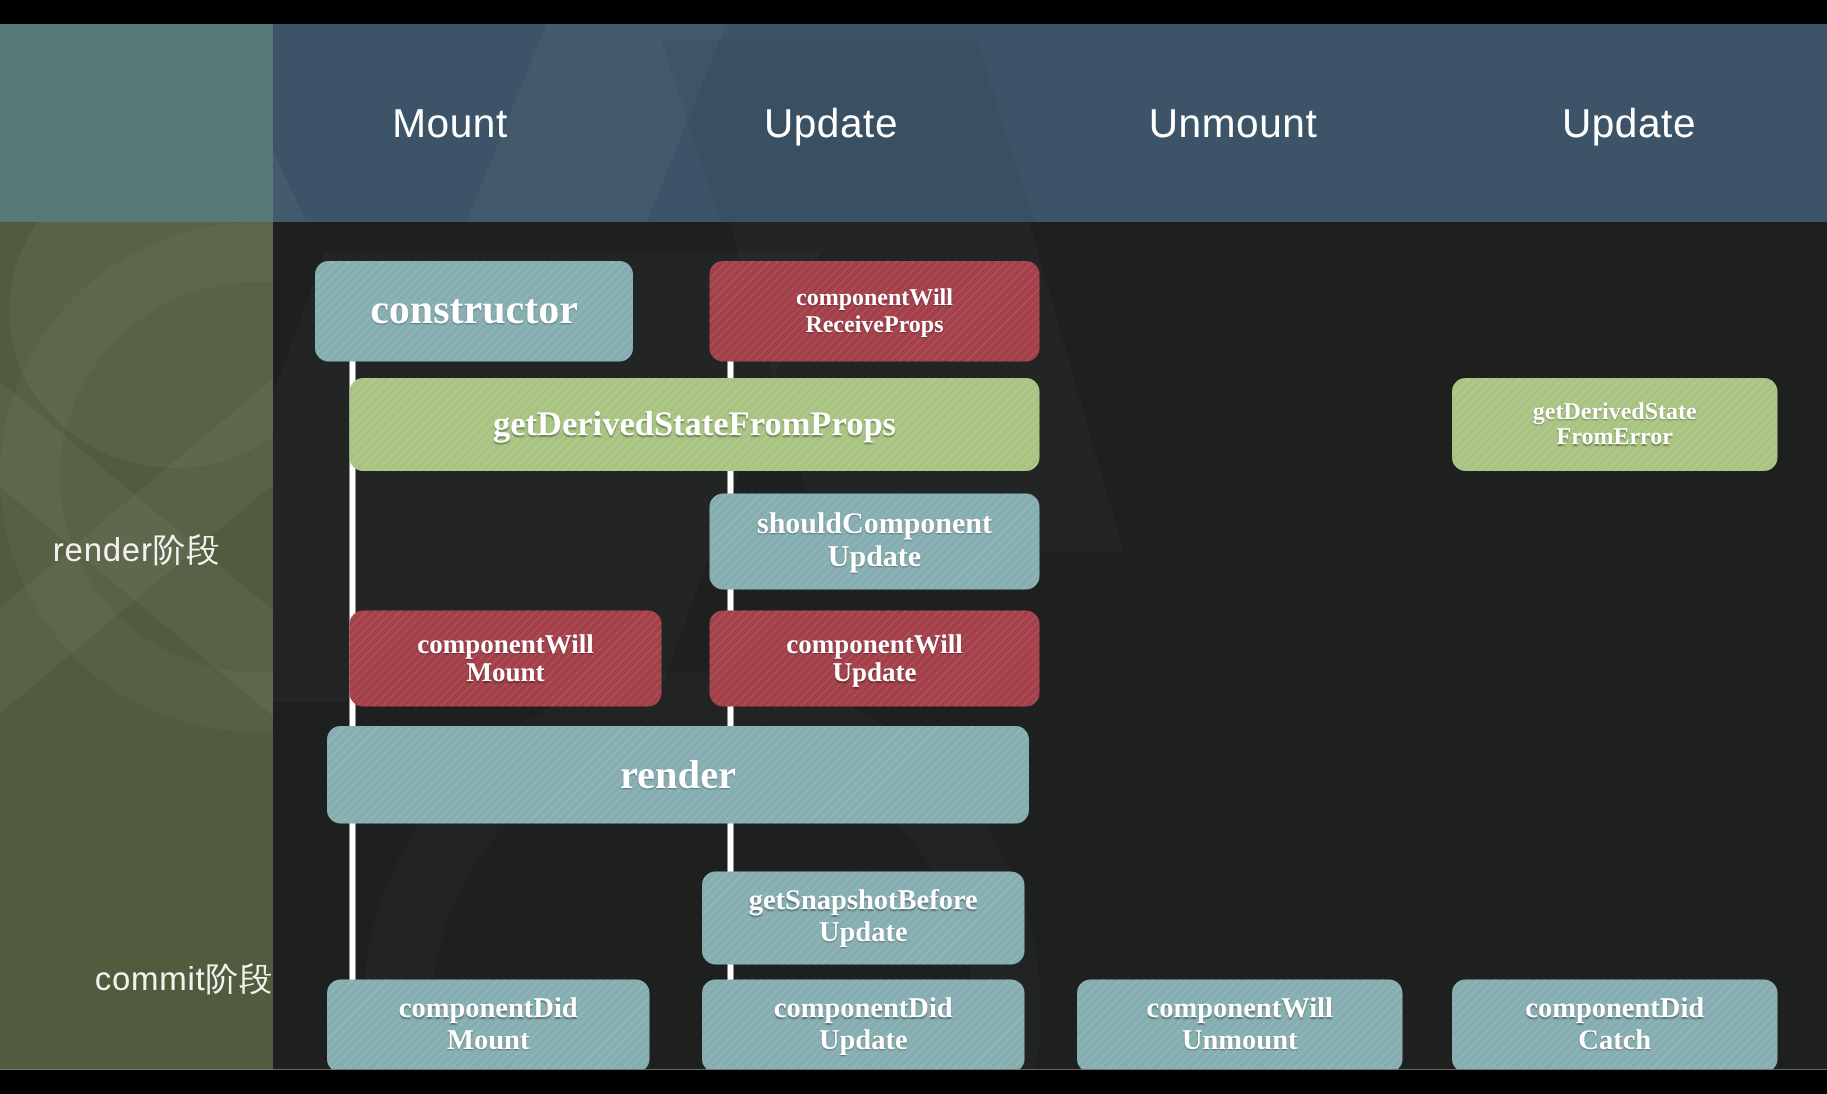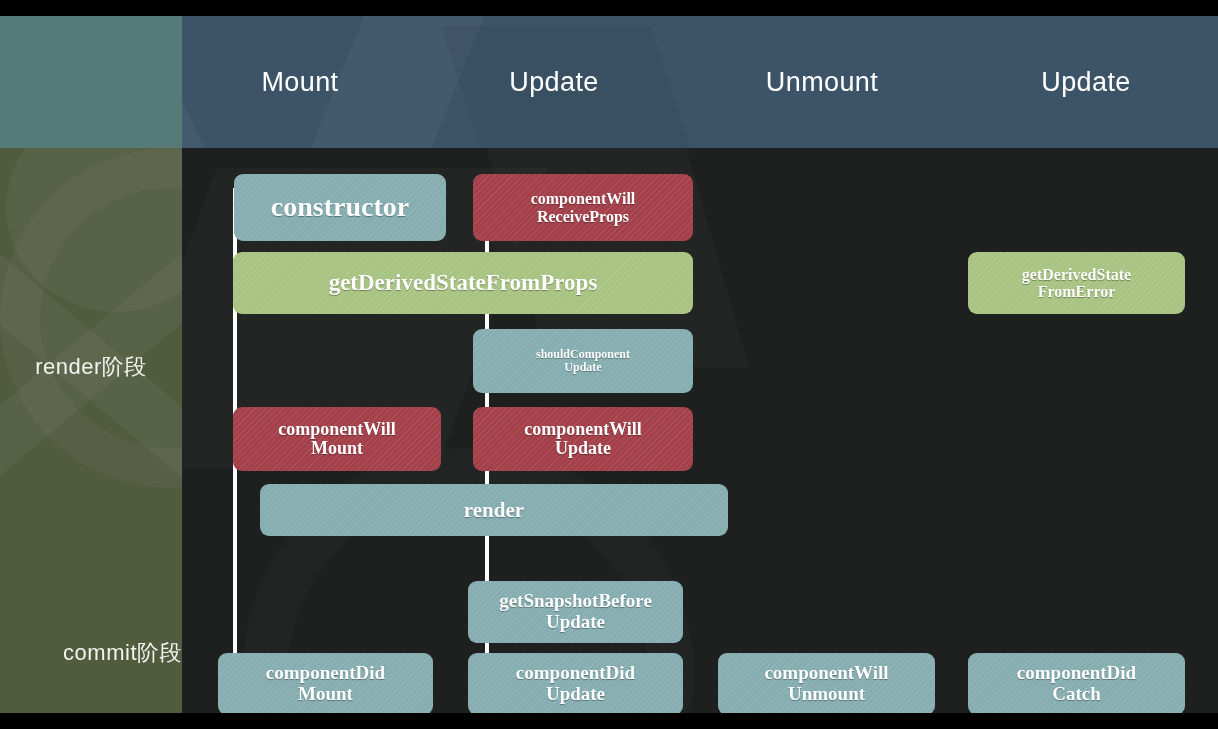--- a/index.html
+++ b/index.html
@@ -109,42 +109,42 @@
       <div class="body-deco bd1"></div>
       <div class="bd2" style="position:absolute"></div>
       <div class="body-deco bd3"></div>
       <div id="arrows-layer">
           <div class="arrow" style="left: 51px; top: 40px; height: 492px;"></div>
           <div class="arrowhead" style="left: 45px; top: 531px;"></div>
           <div class="arrow" style="left: 303px; top: 40px; height: 508px;"></div>
           <div class="arrowhead" style="left: 297px; top: 547px;"></div>
         </div>
       <div id="boxes-layer">
-          <div class="lcbox c-teal" style="left: 52px; top: 26px; width: 212px; height: 67px; font-size: 28px;">
+          <div class="lcbox c-teal" style="left: 28px; top: 26px; width: 212px; height: 67px; font-size: 28px;">
             <span>constructor</span>
           </div>
           <div class="lcbox c-red" style="left: 291px; top: 26px; width: 220px; height: 67px; font-size: 16px;">
             <span>componentWill<br>ReceiveProps</span>
           </div>
           <div class="lcbox c-green" style="left: 51px; top: 104px; width: 460px; height: 62px; font-size: 23px;">
             <span>getDerivedStateFromProps</span>
           </div>
           <div class="lcbox c-green" style="left: 786px; top: 104px; width: 217px; height: 62px; font-size: 16px;">
             <span>getDerivedState<br>FromError</span>
           </div>
-          <div class="lcbox c-teal" style="left: 291px; top: 181px; width: 220px; height: 64px; font-size: 12px;">
+          <div class="lcbox c-teal" style="left: 291px; top: 181px; width: 220px; height: 64px; font-size: 20px;">
             <span>shouldComponent<br>Update</span>
           </div>
           <div class="lcbox c-red" style="left: 51px; top: 259px; width: 208px; height: 64px; font-size: 18px;">
             <span>componentWill<br>Mount</span>
           </div>
           <div class="lcbox c-red" style="left: 291px; top: 259px; width: 220px; height: 64px; font-size: 18px;">
             <span>componentWill<br>Update</span>
           </div>
-          <div class="lcbox c-teal" style="left: 36px; top: 336px; width: 468px; height: 52px; font-size: 21px; margin-left: 42px;">
+          <div class="lcbox c-teal" style="left: 36px; top: 336px; width: 468px; height: 65px; font-size: 27px;">
             <span>render</span>
           </div>
           <div class="lcbox c-teal" style="left: 286px; top: 433px; width: 215px; height: 62px; font-size: 19px;">
             <span>getSnapshotBefore<br>Update</span>
           </div>
           <div class="lcbox c-teal" style="left: 36px; top: 505px; width: 215px; height: 62px; font-size: 19px;">
             <span>componentDid<br>Mount</span>
           </div>
           <div class="lcbox c-teal" style="left: 286px; top: 505px; width: 215px; height: 62px; font-size: 19px;">
             <span>componentDid<br>Update</span>

